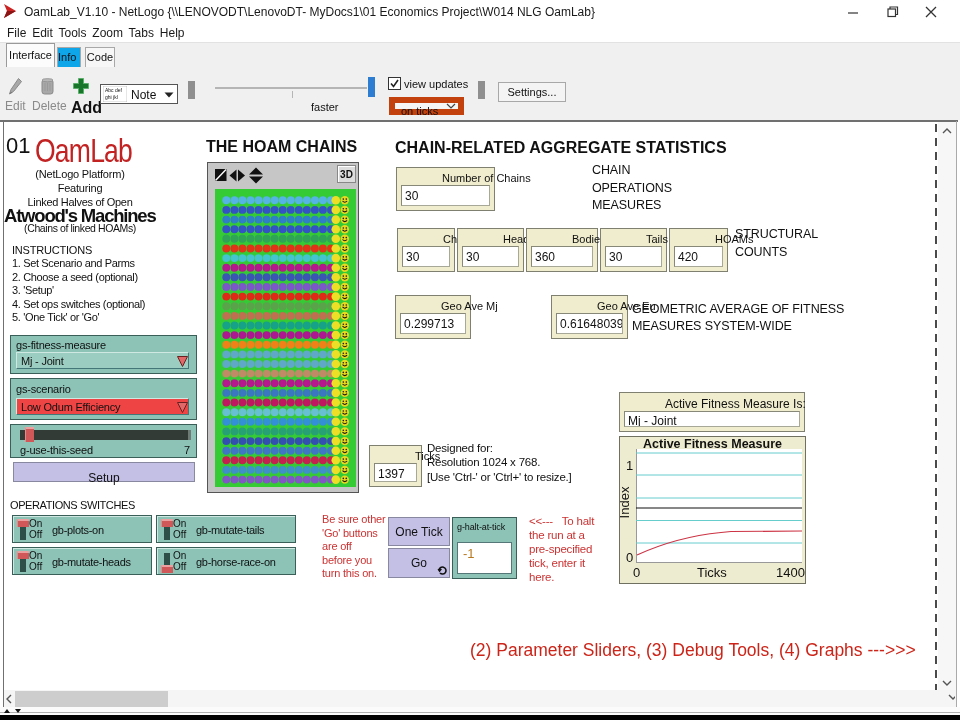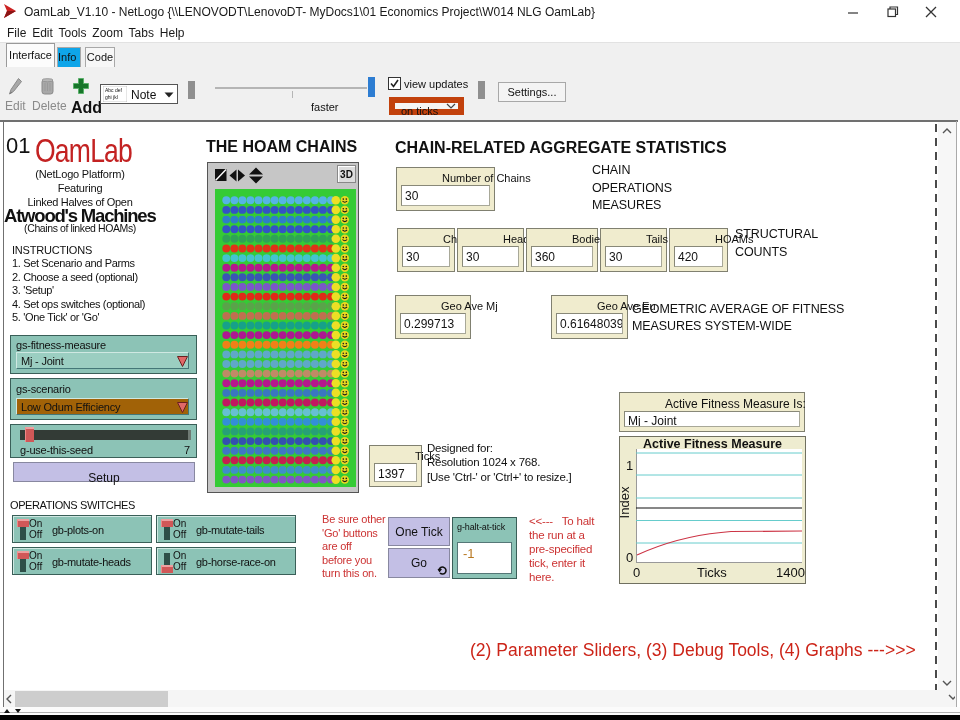--- a/index.html
+++ b/index.html
@@ -129,21 +129,21 @@
 <div class="teal" style="left:10px;top:335px;width:187px;height:39px">
   <div style="position:absolute;left:5px;top:3px;font-size:11px;letter-spacing:-0.2px">gs-fitness-measure</div>
   <div style="position:absolute;left:5px;top:16px;right:7px;bottom:4px;background:#9bcec1;border:1px solid #477;border-top-color:#cfe8e2;border-left-color:#cfe8e2;font-size:11px;letter-spacing:-0.2px;padding:2px 0 0 4px">Mj - Joint</div>
   <svg style="position:absolute;right:8px;top:20px" width="11" height="11" viewBox="0 0 11 11">
         <polygon points="0.5,0.5 10.5,0.5 5.5,10.5" fill="#e06868" stroke="#6a2020"></polygon>
       </svg>
 </div>
 
 <div class="teal" style="left:10px;top:378px;width:187px;height:42px">
   <div style="position:absolute;left:5px;top:4px;font-size:11px;letter-spacing:-0.2px">gs-scenario</div>
-  <div style="position:absolute;left:5px;top:19px;right:7px;bottom:4px;background:#a16207;border:1px solid #477;border-top-color:#cfe8e2;border-left-color:#cfe8e2;font-size:11px;letter-spacing:-0.2px;padding:2px 12px 0 4px">Low Odum Efficiency</div>
+  <div style="position:absolute;left:5px;top:19px;right:7px;bottom:4px;background:#ef4444;border:1px solid #477;border-top-color:#cfe8e2;border-left-color:#cfe8e2;font-size:11px;letter-spacing:-0.2px;padding:2px 12px 0 4px">Low Odum Efficiency</div>
   <svg style="position:absolute;right:8px;top:23px" width="11" height="11" viewBox="0 0 11 11">
         <polygon points="0.5,0.5 10.5,0.5 5.5,10.5" fill="#e06868" stroke="#6a2020"></polygon>
       </svg>
 </div>
 
 <div class="teal" style="left:10px;top:424px;width:187px;height:34px">
   <div style="position:absolute;left:9px;top:5px;right:5px;height:10px;background:#333b36;border-right:3px solid #6f7a74"></div>
   <div style="position:absolute;left:14px;top:2px;width:9px;height:15px;background:#d05858;border-top:2px solid #eda0a0;border-left:1px solid #e88"></div>
   <div style="position:absolute;left:9px;top:19px;font-size:11px;letter-spacing:-0.2px">g-use-this-seed</div>
   <div style="position:absolute;right:6px;top:19px;font-size:11px">7</div>

